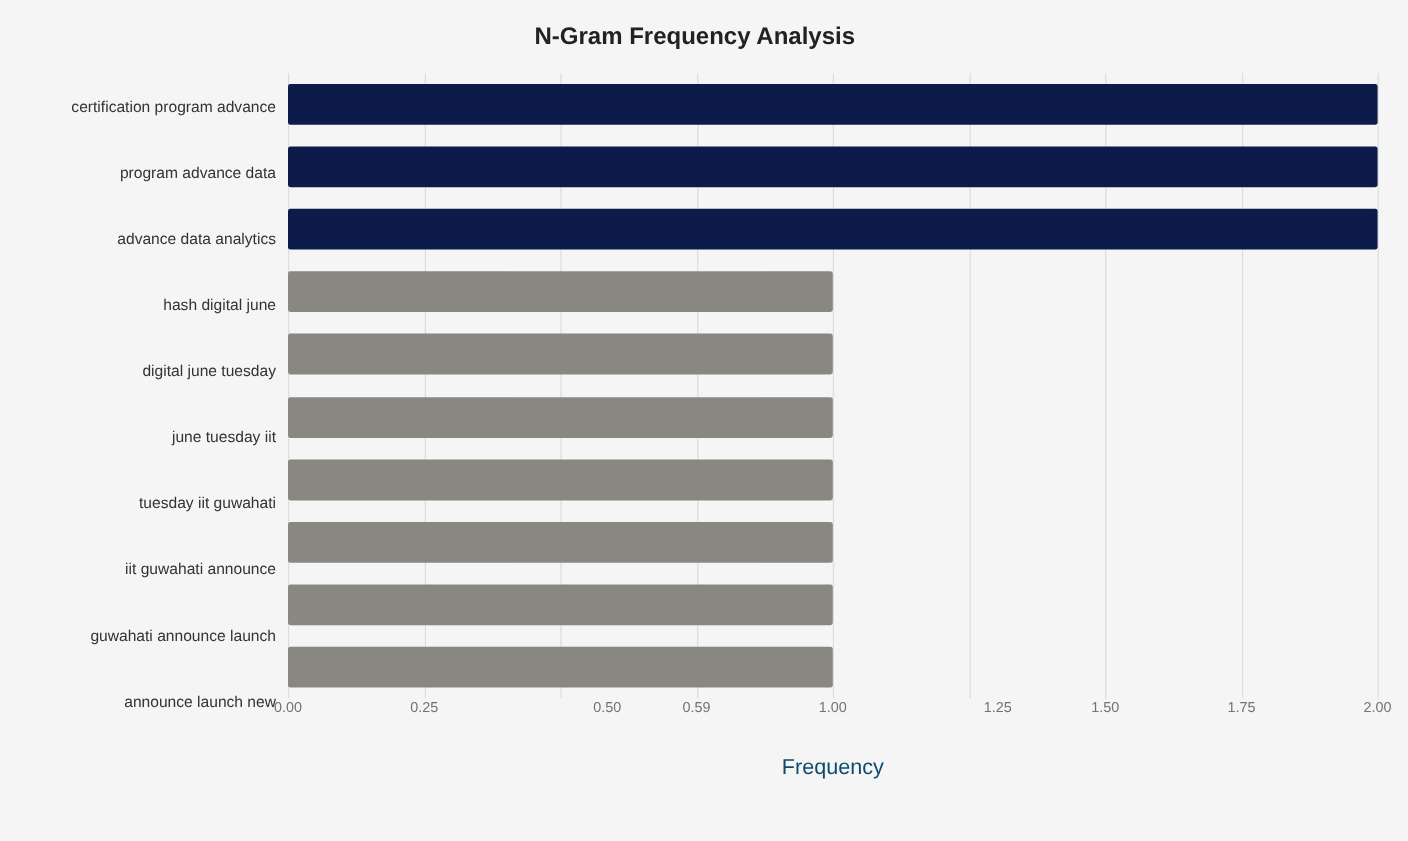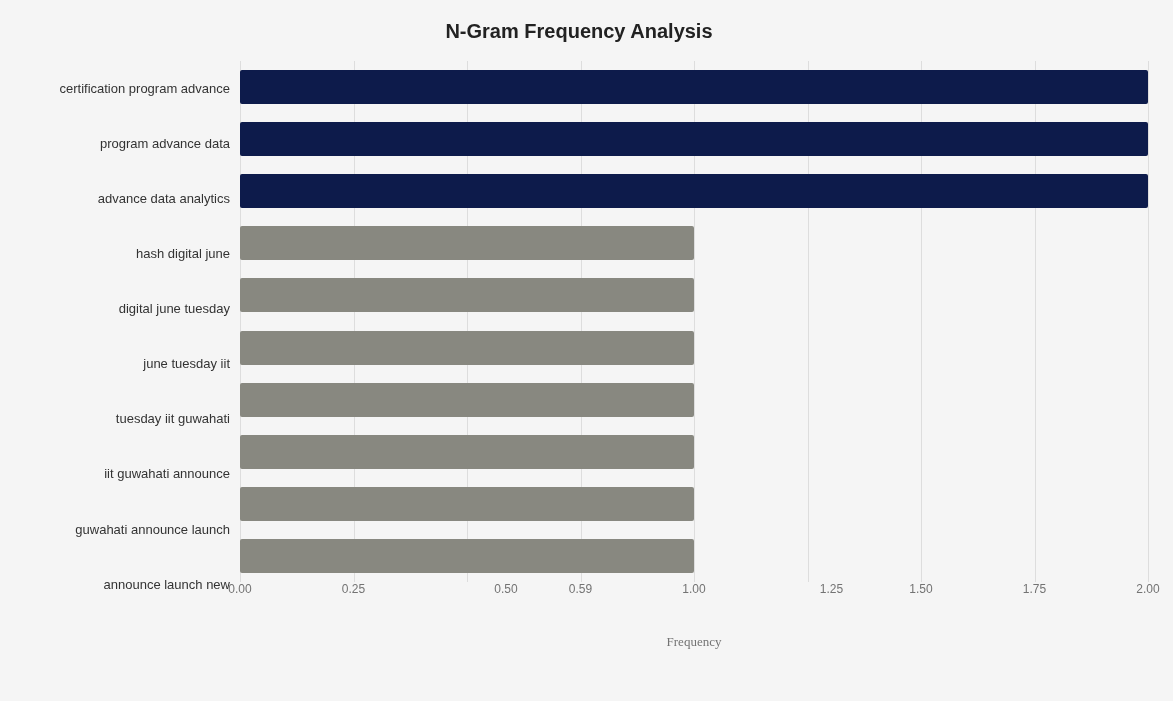--- a/index.html
+++ b/index.html
@@ -113,23 +113,22 @@
       position: absolute;
       transform: translateX(-50%);
       font-size: 12px;
       color: #737373;
     }
     .x-axis-label {
       position: absolute;
       bottom: -38px;
       left: 50%;
       transform: translateX(-50%);
-      font-size: 13px;
-      color: #737373;
-      font-family: Liberation Serif, serif;
+      font-size: 18px;
+      color: #0c4a6e;
     }
   </style>
 </head>
 <body>
 
 <div class="chart-container">
   <div class="chart-title">N-Gram Frequency Analysis</div>
   <div class="chart-area">
     <div class="y-labels" id="y-labels">
         <div class="y-label">certification program advance</div>

